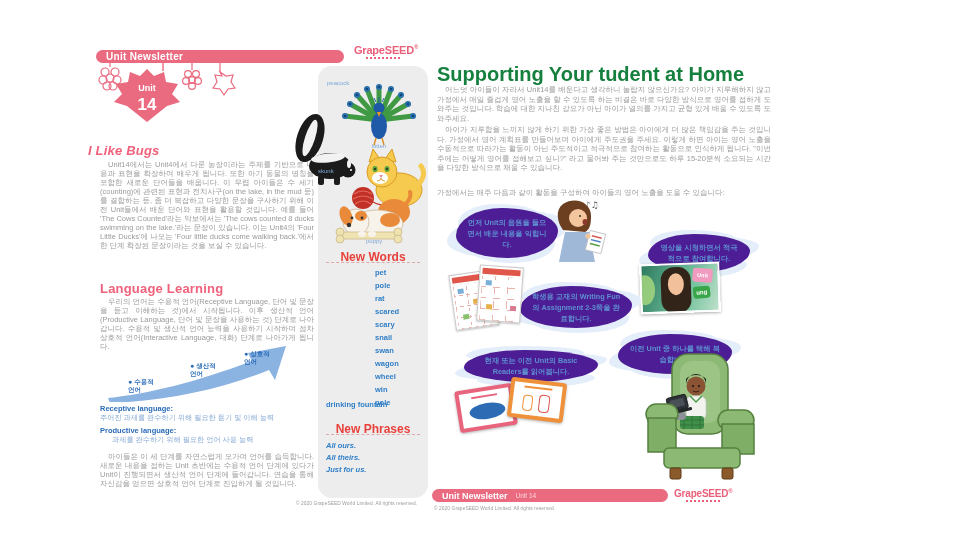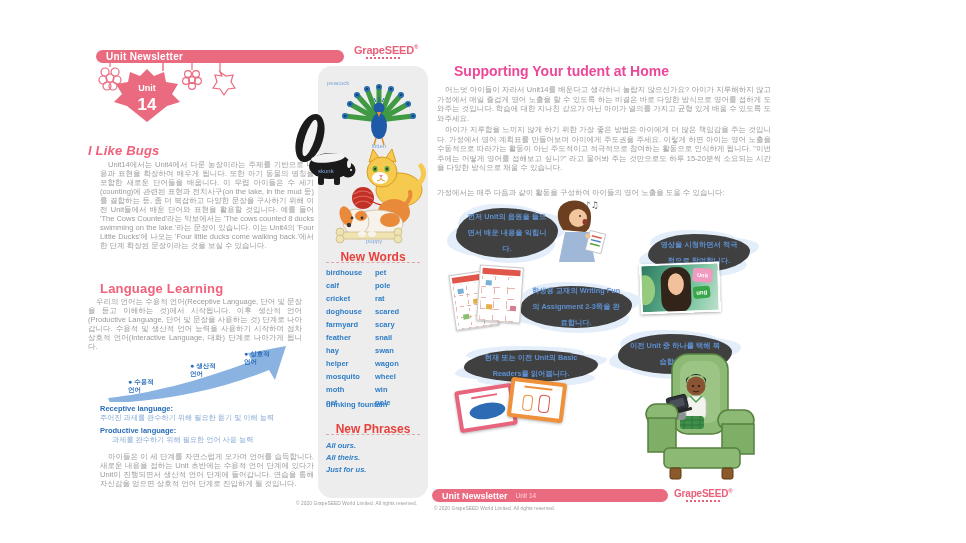--- a/index.html
+++ b/index.html
@@ -26,24 +26,24 @@
   .panel{left:318px;top:66px;width:110px;height:432px;background:#ededed;border-radius:14px;}
   .animal-label{position:absolute;color:#7fa8d8;font-size:6px;}
   .red-h{position:absolute;color:#e8413c;font-weight:bold;font-size:12px;width:110px;text-align:center;}
   .dashes{position:absolute;width:94px;left:326px;border-top:1.5px dashed #dca8a8;}
   .wcol span{display:block;line-height:13px;color:#2f7ec7;font-weight:bold;font-size:7.5px;}
   .wfull{color:#2f7ec7;font-weight:bold;font-size:7.5px;}
   .phrase span{display:block;line-height:12px;color:#2f7ec7;font-weight:bold;font-size:7.5px;}
   .copy{font-size:4.8px;color:#9a9a9a;letter-spacing:.1px;}
 
   
-  .r-title{color:#ec4899;font-size:14px;font-weight:bold;margin-left:17px;}
+  .r-title{color:#15803d;font-size:20px;font-weight:bold;}
   .krw{color:#9b9b9b;font-size:7.5px;line-height:9.5px;text-align:justify;text-indent:8px;}
-  .cloud{position:absolute;background:#404040;color:#5e8fd0;font-weight:bold;font-size:7.3px;
-         line-height:16px;text-align:center;display:flex;align-items:center;justify-content:center;
+  .cloud{position:absolute;background:#4c1d95;color:#5e8fd0;font-weight:bold;font-size:7.3px;
+         line-height:11px;text-align:center;display:flex;align-items:center;justify-content:center;
          padding:6px 10px;box-sizing:border-box;
          border-radius:45% 55% 50% 50%/55% 45% 55% 45%;
          box-shadow:16px -5px 0 -7px #e4eefb,-16px 6px 0 -7px #e4eefb,5px 13px 0 -8px #e4eefb,-6px -12px 0 -8px #e4eefb;}
   .photo{left:640px;top:263px;width:76px;height:46px;transform:rotate(-2deg);
          background:linear-gradient(110deg,#2e7a61,#6fc09a 60%,#bfe0cc);
          border:2px solid #fff;box-shadow:0 1px 3px rgba(0,0,0,.35);overflow:hidden;}
   .photo .blob{position:absolute;left:-7px;top:9px;width:20px;height:30px;background:#a3d67f;border-radius:50%;opacity:.85;}
   .photo .hair{position:absolute;left:19px;top:2px;width:30px;height:46px;background:#33241a;border-radius:13px;}
   .photo .face{position:absolute;left:26px;top:8px;width:16px;height:22px;background:#f2c19b;border-radius:50%;}
   .vcard1{position:absolute;right:5px;top:4px;width:20px;height:14px;background:#f09ac0;border-radius:3px;
@@ -117,21 +117,21 @@
     <line x1="51" y1="0" x2="51" y2="8" stroke="#ea6a80" stroke-width="1.4"></line>
     <path d="M35,6 L42,13 L52,9 L54,19 L66,21 L60,31 L68,39 L55,43 L35,59 L15,43 L2,39 L10,31 L4,21 L16,19 L18,9 L28,13 Z" fill="#ea6a80"></path>
     <text x="35" y="28" text-anchor="middle" fill="#fff" font-size="9" font-weight="bold" font-family="Liberation Sans, sans-serif">Unit</text>
     <text x="35" y="47" text-anchor="middle" fill="#fff" font-size="17" font-weight="bold" font-family="Liberation Sans, sans-serif">14</text>
   </svg>
 
   <div class="abs sec-title" style="left:88px;top:143px;font-style:italic;">I Like Bugs</div>
   <div class="abs kr" style="left:100px;top:160px;width:214px;">Unit14에서는 Unit4에서 다룬 농장이라는 주제를 기반으로 내용과 표현을 확장하여 배우게 됩니다. 또한 아기 동물의 명칭을 포함한 새로운 단어들을 배웁니다. 이 무렵 아이들은 수 세기(counting)에 관련된 표현과 전치사구(on the lake, in the mud 등)를 결합하는 등, 좀 더 복잡하고 다양한 문장을 구사하기 위해 이전 Unit들에서 배운 단어와 표현을 활용할 것입니다. 예를 들어 'The Cows Counted'라는 악보에서는 'The cows counted 8 ducks swimming on the lake.'라는 문장이 있습니다. 이는 Unit4의 'Four Little Ducks'에 나오는 'Four little ducks come walking back.'에서 한 단계 확장된 문장이라는 것을 보실 수 있습니다.</div>
 
   <div class="abs sec-title" style="left:100px;top:281px;">Language Learning</div>
-  <div class="abs kr" style="left:88px;top:297px;width:214px;">우리의 언어는 수용적 언어(Receptive Language, 단어 및 문장을 듣고 이해하는 것)에서 시작됩니다. 이후 생산적 언어(Productive Language, 단어 및 문장을 사용하는 것) 단계로 나아갑니다. 수용적 및 생산적 언어 능력을 사용하기 시작하며 점차 상호적 언어(Interactive Language, 대화) 단계로 나아가게 됩니다.</div>
+  <div class="abs kr" style="left:100px;top:297px;width:214px;">우리의 언어는 수용적 언어(Receptive Language, 단어 및 문장을 듣고 이해하는 것)에서 시작됩니다. 이후 생산적 언어(Productive Language, 단어 및 문장을 사용하는 것) 단계로 나아갑니다. 수용적 및 생산적 언어 능력을 사용하기 시작하며 점차 상호적 언어(Interactive Language, 대화) 단계로 나아가게 됩니다.</div>
 
   <div class="abs" style="left:102px;top:342px;width:196px;height:60px;">
     <svg width="196" height="60" viewBox="0 0 196 60">
       <path d="M6,56 C45,52 95,40 150,19 L146,11 L184,4 L173,38 L167,28 C118,48 62,59 8,61 Z" fill="#8ab3e2"></path>
     </svg>
     <div class="dg-label" style="left:26px;top:36px;"><span class="dot">●</span><span>수용적 언어</span></div>
     <div class="dg-label" style="left:88px;top:20px;"><span class="dot">●</span><span>생산적 언어</span></div>
     <div class="dg-label" style="left:142px;top:8px;"><span class="dot">●</span><span>상호적 언어</span></div>
   </div>
 
@@ -243,33 +243,20 @@
   </svg>
 
   <div class="animal-label" style="left:327px;top:80px;">peacock</div>
   <div class="animal-label" style="left:318px;top:168px;">skunk</div>
   <div class="animal-label" style="left:372px;top:143px;">kitten</div>
   <div class="animal-label" style="left:366px;top:238px;">puppy</div>
 
   <div class="red-h" style="left:318px;top:250px;">New Words</div>
   <div class="dashes" style="top:262px;"></div>
 
-  <div class="abs wcol" style="left:326px;top:266px;width:48px;">
-    <span>birdhouse</span>
-    <span>calf</span>
-    <span>cricket</span>
-    <span>doghouse</span>
-    <span>farmyard</span>
-    <span>feather</span>
-    <span>hay</span>
-    <span>helper</span>
-    <span>mosquito</span>
-    <span>moth</span>
-    <span>net</span>
-  </div>
   <div class="abs wcol" style="left:375px;top:266px;width:48px;">
     <span>pet</span>
     <span>pole</span>
     <span>rat</span>
     <span>scared</span>
     <span>scary</span>
     <span>snail</span>
     <span>swan</span>
     <span>wagon</span>
     <span>wheel</span>

